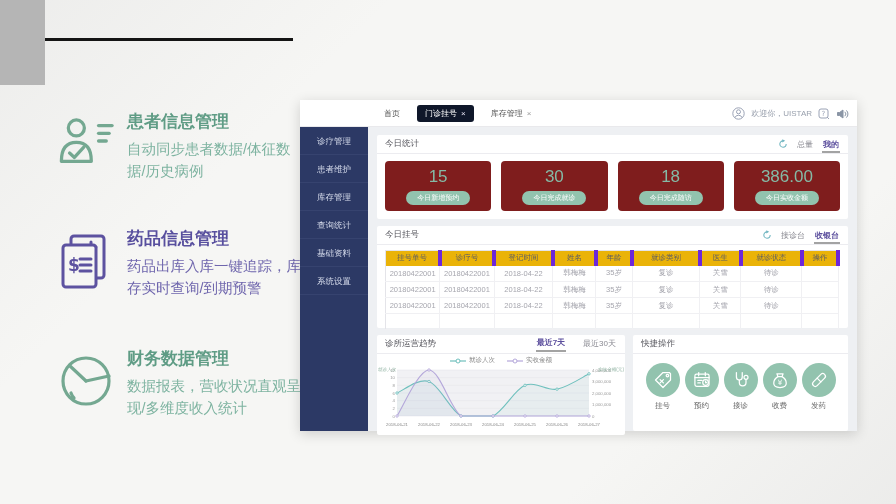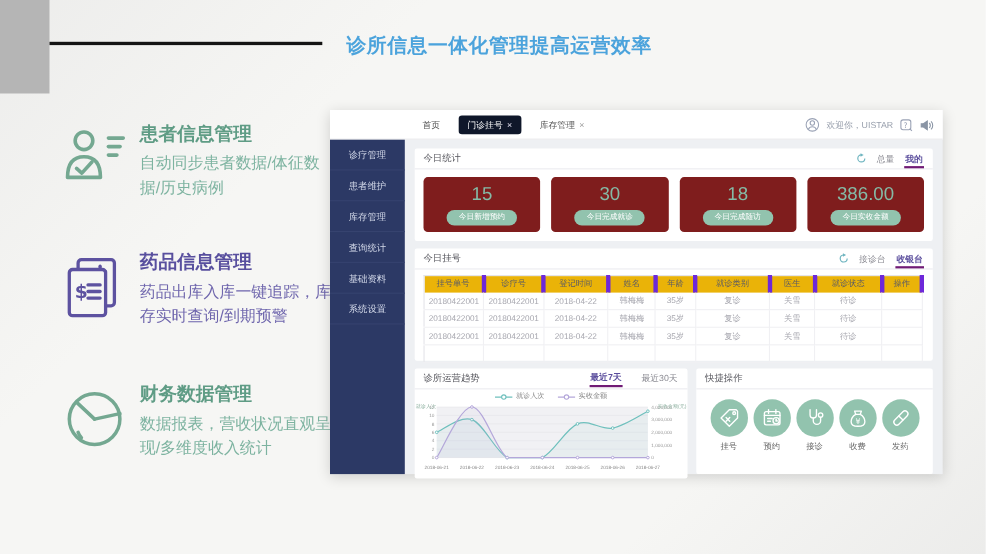--- a/index.html
+++ b/index.html
@@ -45,21 +45,21 @@
 
   .side-nav { position:absolute; left:0; top:27px; bottom:0; width:68px; background:#2c3965; }
   .side-item { height:28px; line-height:28px; text-align:center; font-size:8.5px; color:#d4daea; border-bottom:1px solid #36436f; }
 
   .content { position:absolute; left:68px; top:27px; right:0; bottom:0; padding:8px 9px; }
   .panel { background:#fff; border-radius:2px; }
   .panel-head { display:flex; justify-content:space-between; align-items:center; height:19px; padding:0 8px; border-bottom:1px solid #ececf0; }
   .panel-title { font-size:8.5px; color:#55555c; }
   .head-right { display:flex; align-items:center; gap:8px; font-size:8px; color:#8a8a92; }
   .filter { padding:1px 1px 2px; cursor:default; }
-  .filter.active { color:#5b4e9d; font-weight:bold; border-bottom:2px solid #701a75;text-align:center; }
+  .filter.active { color:#5b4e9d; font-weight:bold; border-bottom:2px solid #a3a3a3;text-align:center; }
 
   .stats-panel { height:84px; margin-bottom:7px; }
   .cards { display:flex; gap:10px; padding:7px 8px 0; }
   .card { flex:1; background:#7f1d1d; border-radius:4px; height:50px; display:flex; flex-direction:column; align-items:center; justify-content:center; gap:4px; }
   .card .num { font-size:17px; color:#85baa6; }
   .pill { font-size:7px; color:#fff; background:#92c3ae; border-radius:8px; padding:2px 11px; line-height:1.3; }
 
   .registry-panel { height:102px; margin-bottom:7px; }
   .registry-panel table { width:calc(100% - 16px); margin:5px 8px 0; border-collapse:collapse; table-layout:fixed; border:1px solid #e4e4e9; }
   .registry-panel th { background:#eab308; color:#5c5c64; font-weight:normal; font-size:7.5px; height:15px; border-right:4px solid #6d28d9; }
@@ -74,21 +74,20 @@
   .action { display:flex; flex-direction:column; align-items:center; gap:4px; }
   .action .circle { width:34px; height:34px; border-radius:50%; background:#92c3ae; display:flex; align-items:center; justify-content:center; }
   .action .lbl { font-size:7.5px; color:#666; }
 </style>
 </head>
 <body>
 
 <div class="slide">
   <div class="corner-block"></div>
   <div class="title-rule"></div>
-  <div class="slide-title">诊所信息一体化管理提高运营效率</div>
 
   <div class="feature f1 green">
     <div class="f-icon">
       <svg width="56" height="50" viewBox="0 0 58 50" fill="none" stroke="#74a891" stroke-width="3.4" stroke-linecap="round" stroke-linejoin="round">
         <circle cx="19" cy="11.5" r="8.3"></circle>
         <path d="M3.5,46 Q3.5,26.5 19,26.5 Q34.5,26.5 34.5,46 Z"></path>
         <polyline points="12,37.5 17,42 26.5,31.5"></polyline>
         <line x1="42" y1="9" x2="56" y2="9"></line>
         <line x1="42" y1="17" x2="53" y2="17"></line>
         <line x1="42" y1="25" x2="50" y2="25"></line>

